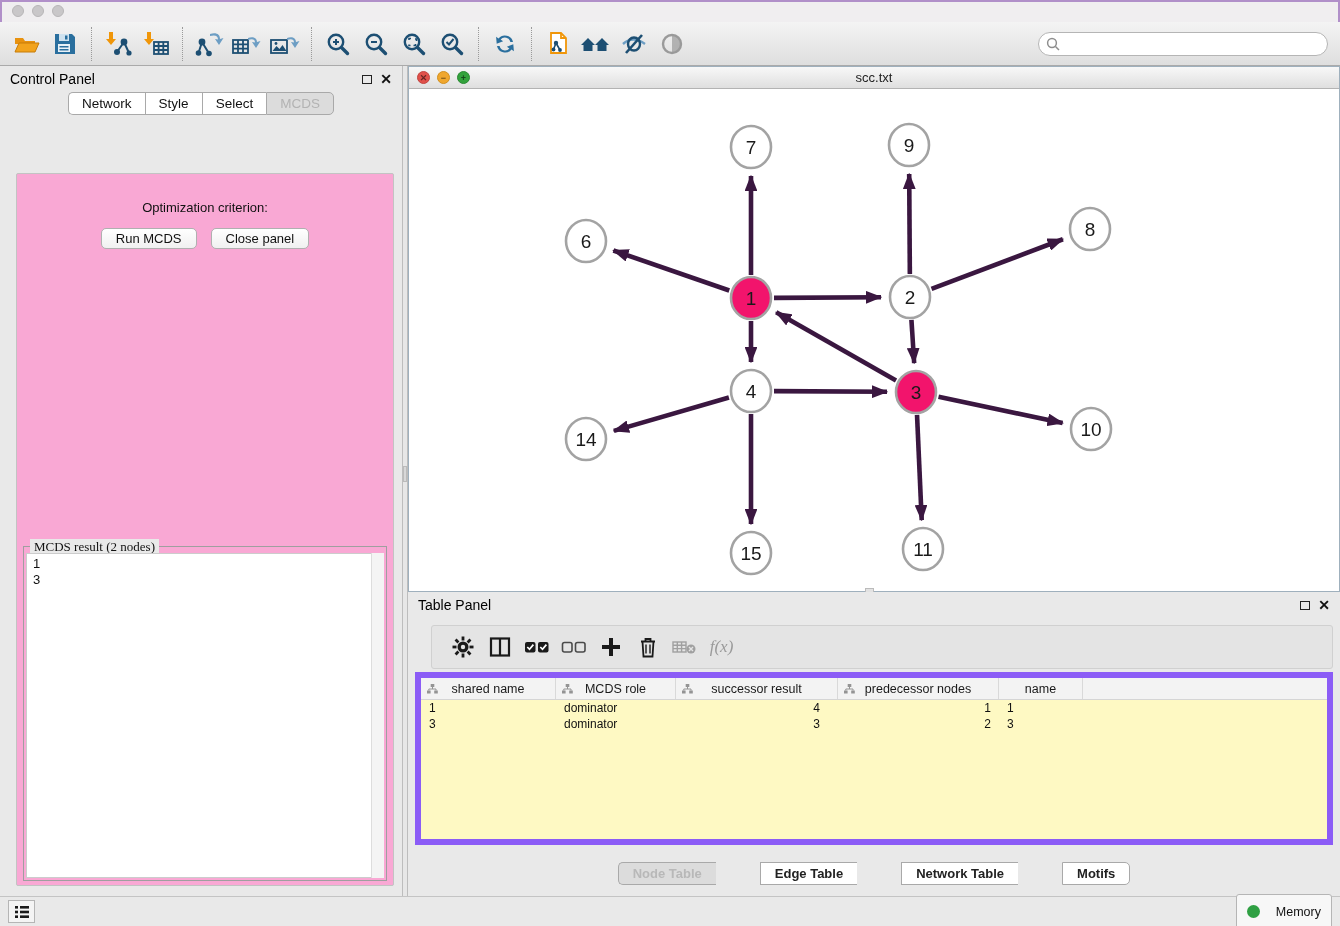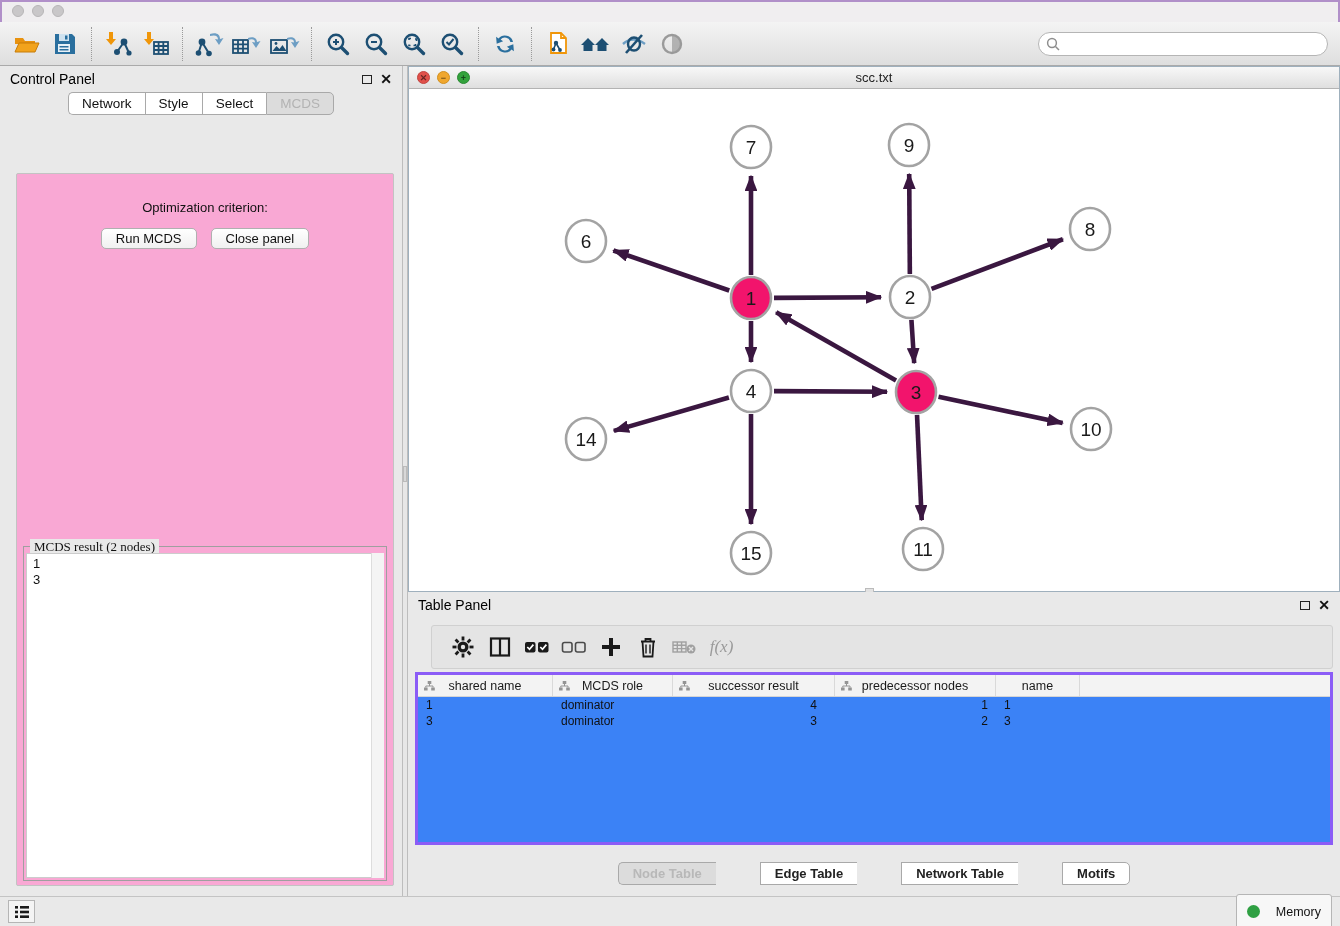--- a/index.html
+++ b/index.html
@@ -84,22 +84,22 @@
   .hgrip { position:absolute; left:456px; bottom:-5px; width:9px; height:8px;
     background:#e2e2e2; border:1px solid #bbb; }
 
   
   .table-panel { position:absolute; left:408px; right:0; top:592px; bottom:30px; background:#e9e9e9; }
   .tp-toolbar { position:absolute; left:7px; right:7px; top:33px; height:44px; background:#e4e4e4;
     border:1px solid #d0d0d0; border-radius:3px; display:flex; align-items:center; padding:0 12px; gap:0;margin-left:16px; }
   .tp-btn { width:37px; height:34px; display:flex; align-items:center; justify-content:center; }
   .fx-txt { font-family:"Liberation Serif",serif; font-style:italic; font-size:17px; color:#9a9a9a; }
 
-  .tp-table { position:absolute; left:7px; right:7px; top:80px; bottom:51px; background:#3b82f6;
-    border:3px solid #8b5cf6; overflow:hidden; }
+  .tp-table { position:absolute; left:7px; right:7px; top:80px; bottom:51px; background:#fef9c3;
+    border:6px solid #8b5cf6; overflow:hidden; }
   .tp-header { display:flex; height:22px; background:#f3f3f3; border-bottom:1px solid #d5d5d5; }
   .tp-hcell { display:flex; align-items:center; justify-content:center; gap:6px;
     border-right:1px solid #d9d9d9; font-size:12.5px; color:#1a1a1a; position:relative; }
   .tp-hcell svg { position:absolute; left:6px; }
   .tp-row { display:flex; height:16px; font-size:12px; color:#111; }
   .tp-cell { padding:1px 8px; overflow:hidden; white-space:nowrap; }
 
   .tp-tabs { position:absolute; left:0; right:0; bottom:11px; display:flex; justify-content:center;gap:44px; }
   .tp-tab { font-size:13px; font-weight:600; padding:3px 14px; background:#fff;
     border:1px solid #a9a9a9; border-right:none; color:#222; }

